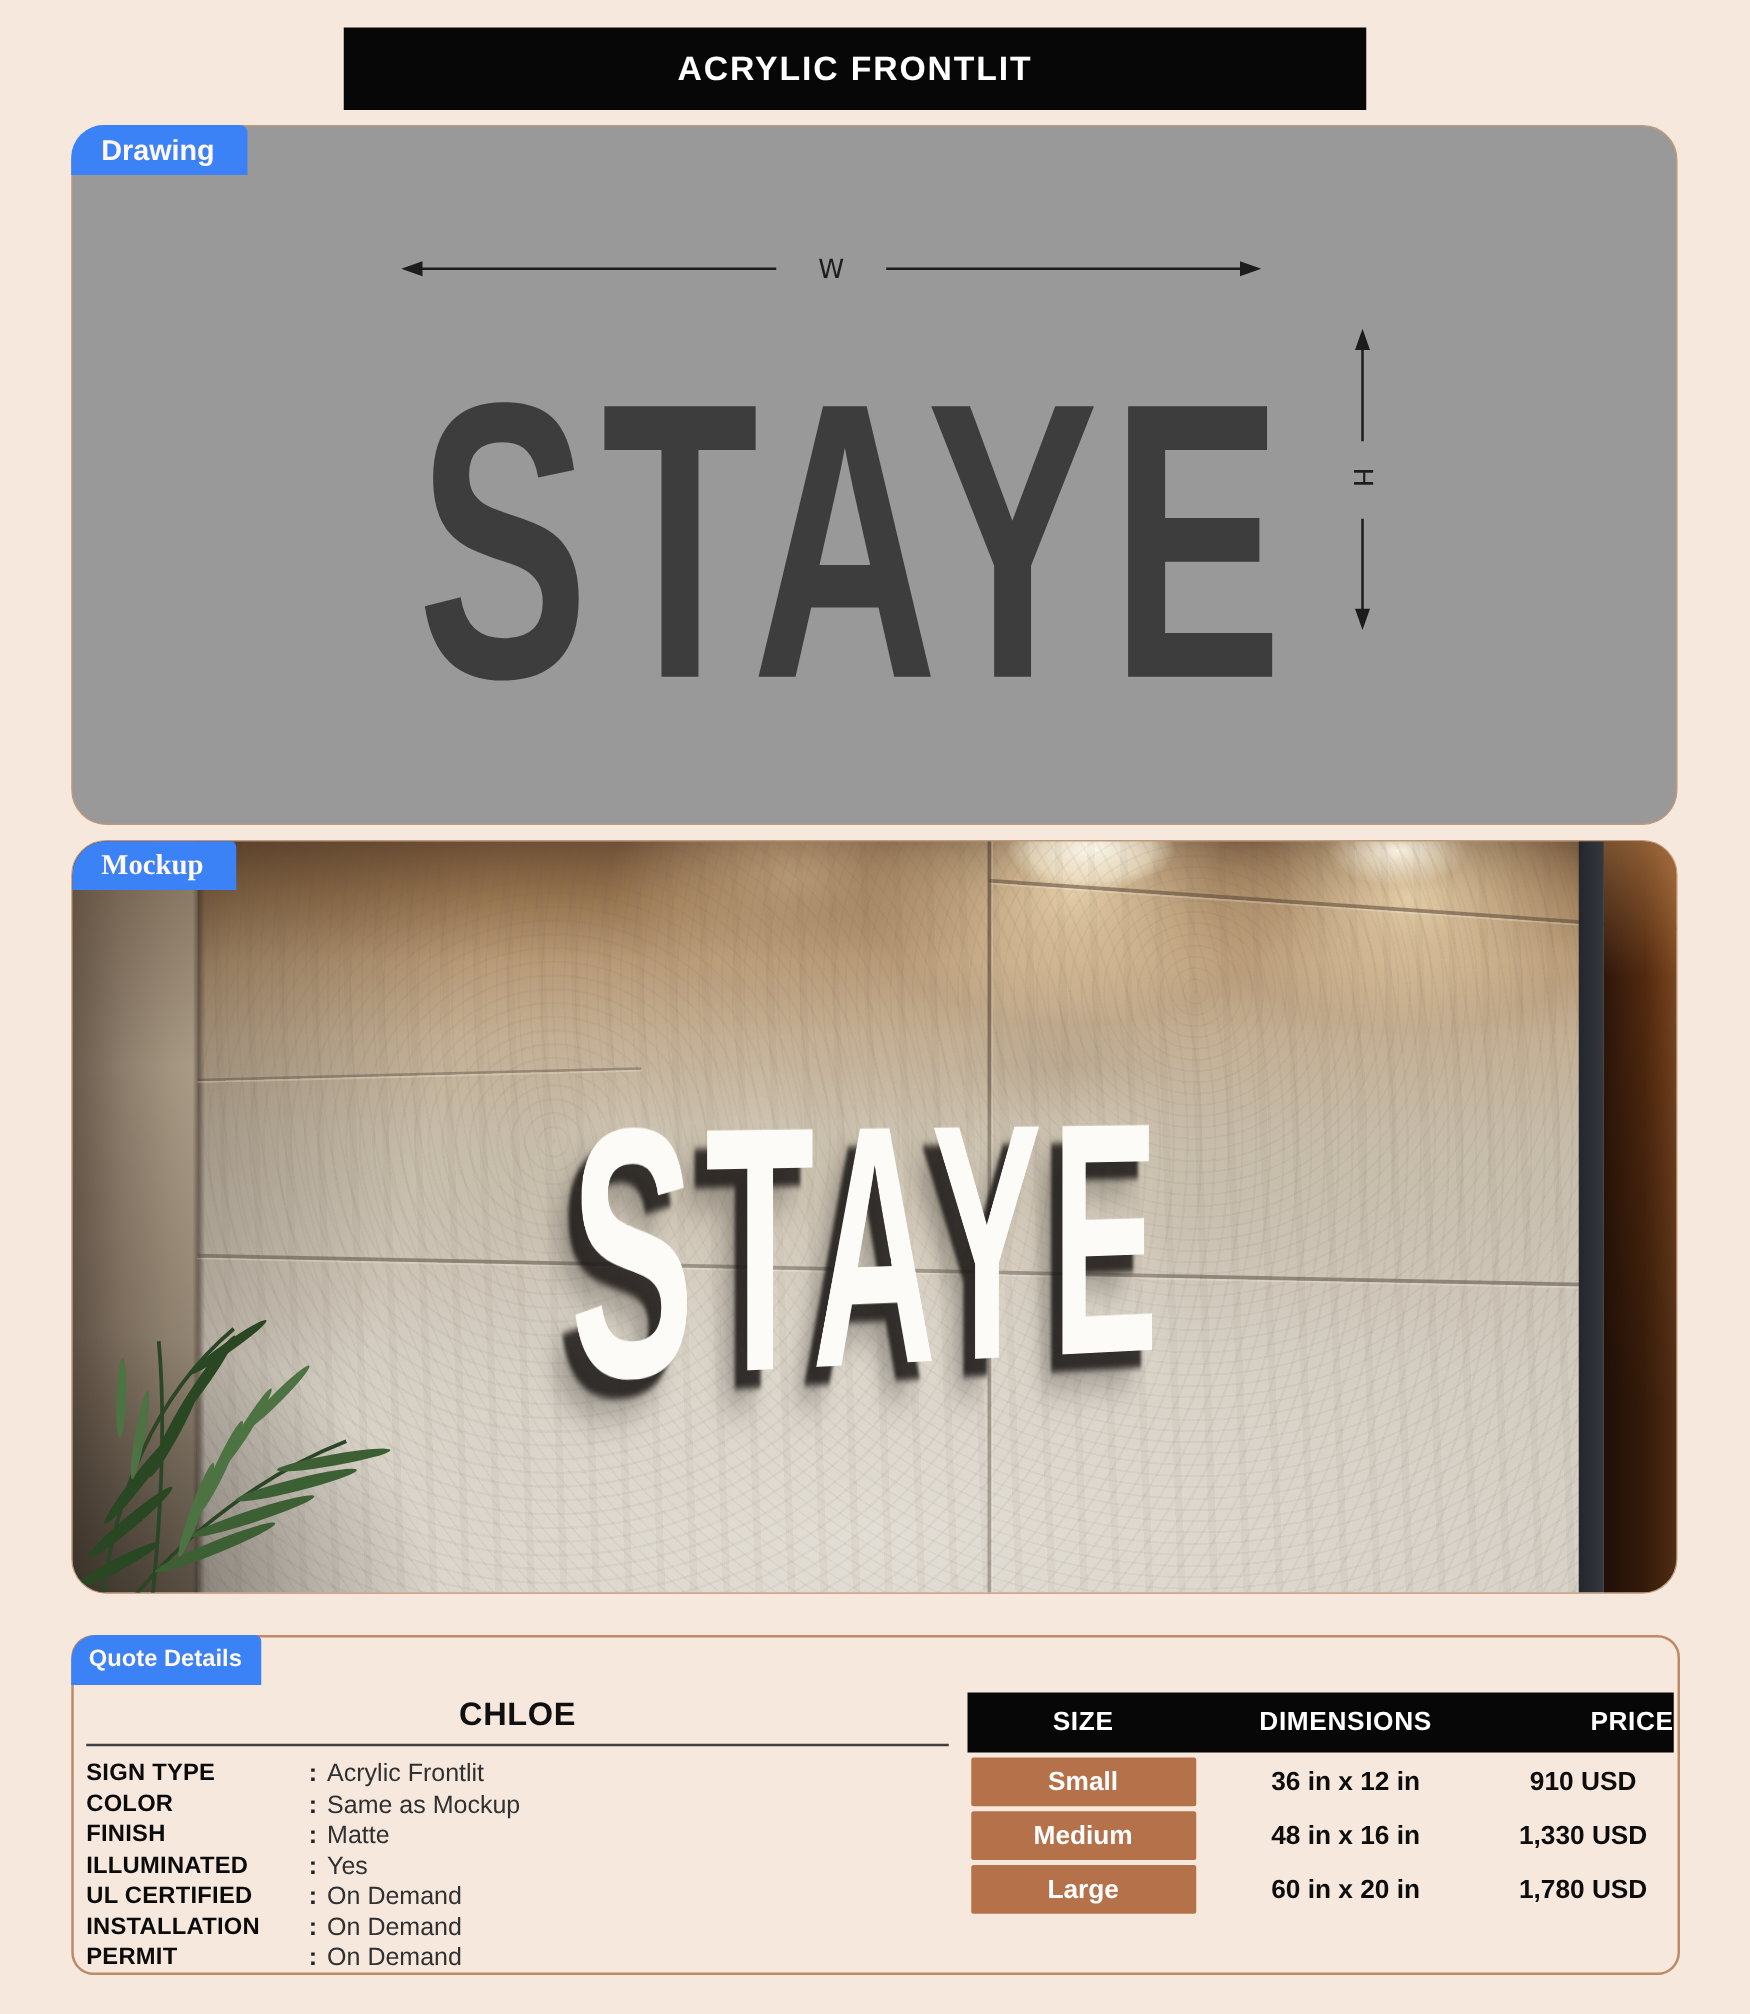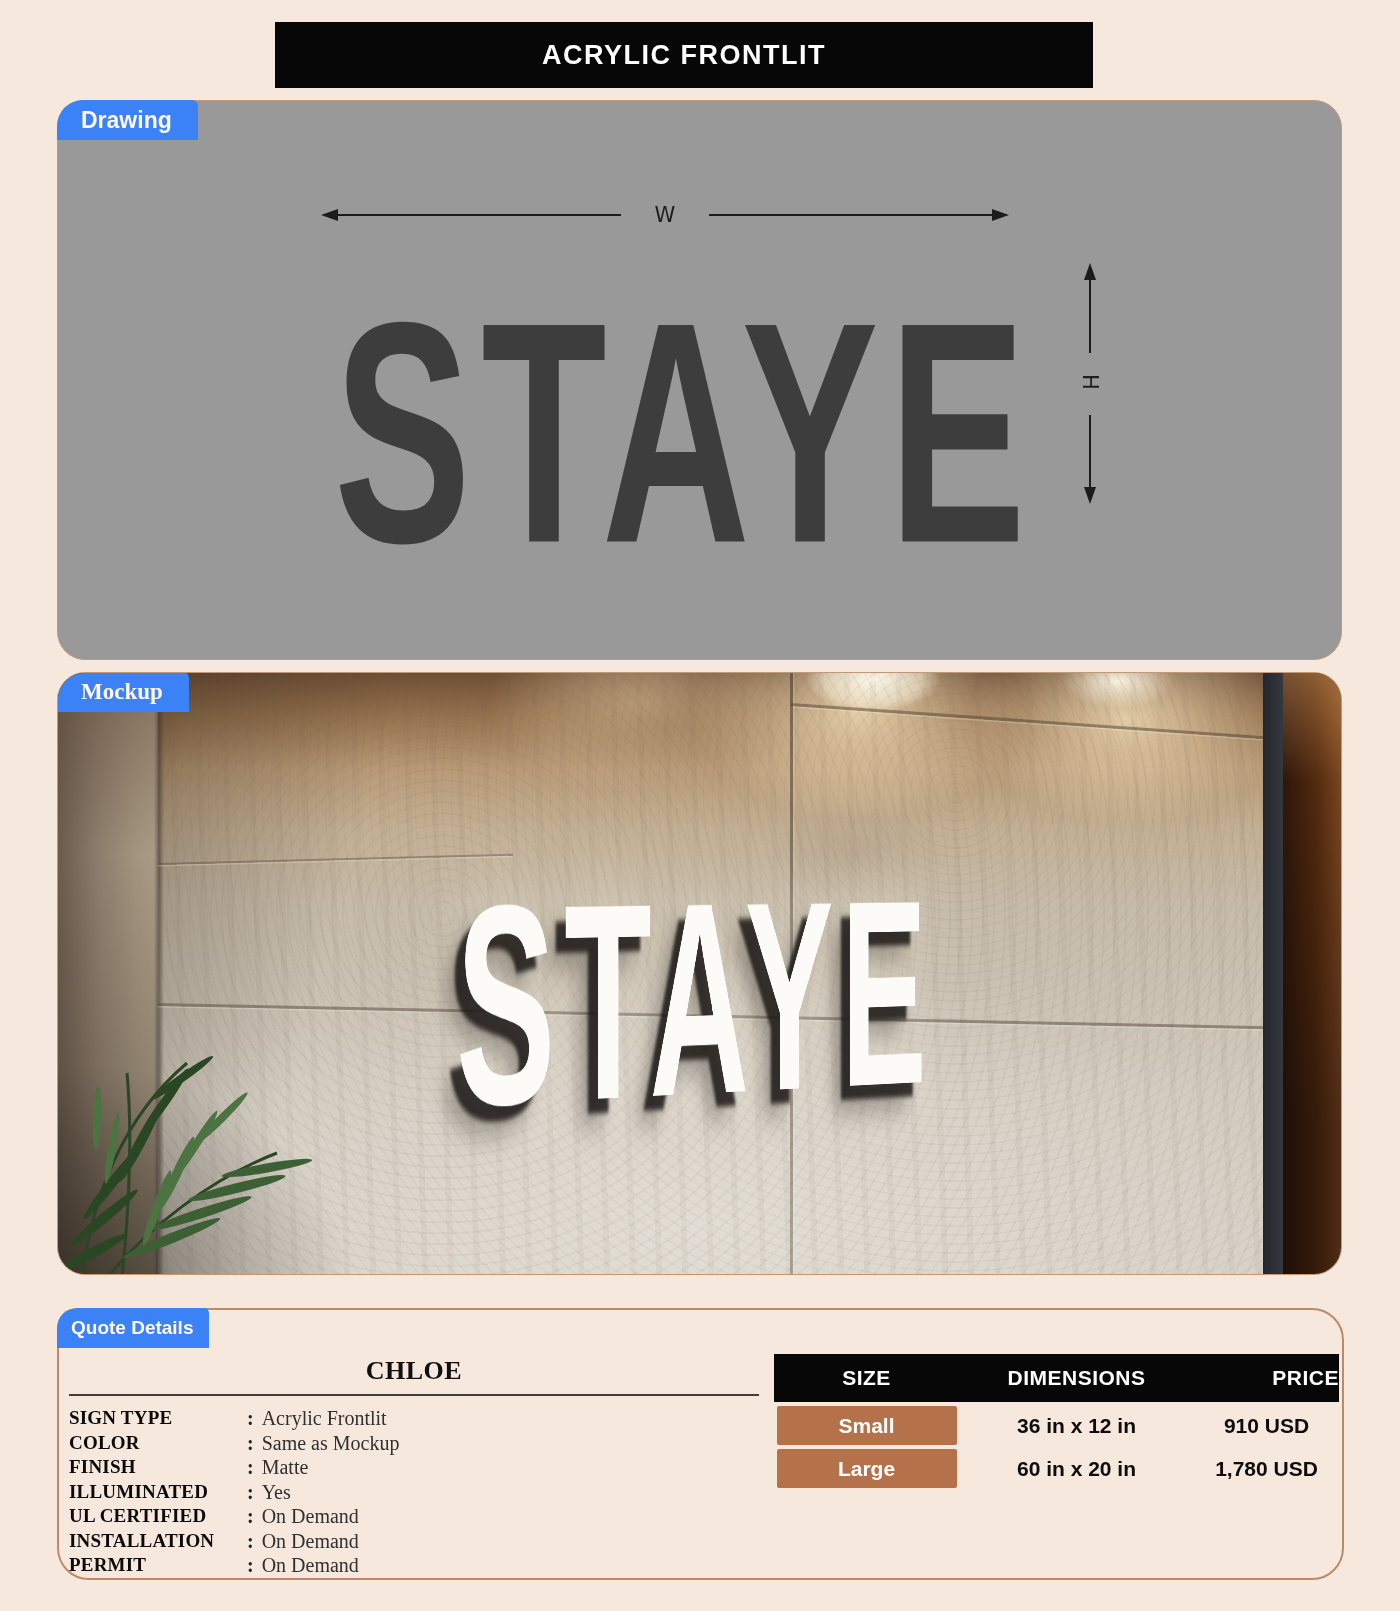--- a/index.html
+++ b/index.html
@@ -103,27 +103,27 @@
     font-weight:bold;font-size:115px;letter-spacing:.06em;
     color:#fcfbf8;
     transform:perspective(1100px) rotateY(12deg) scale(1.35,2.5);
     transform-origin:left top;
     text-shadow:-8px 6px 2px rgba(28,25,22,.85), -14px 11px 12px rgba(28,25,22,.35), 0 0 35px rgba(255,250,235,.45);
   }
   .plant{position:absolute;left:-6px;bottom:-4px;z-index:25;}
   
   .quote-panel{
     position:absolute;left:57px;top:1308px;width:1287px;height:272px;
-    border:2px solid #bd8a67;border-radius:32px;box-sizing:border-box;
+    border:2px solid #bd8a67;border-radius:18px;box-sizing:border-box;
   }
   .quote-tag{
     height:40px;font-size:19px;padding:0 16px 0 14px;
     border-radius:20px 5px 0 0;left:-2px;top:-2px;
   }
-  .quote-left{position:absolute;left:10px;top:46px;width:690px;font-family:Liberation Serif, serif;}
+  .quote-left{position:absolute;left:10px;top:46px;width:690px;}
   .quote-name{
     text-align:center;font-size:26px;font-weight:bold;color:#101010;letter-spacing:.5px;
   }
   .quote-rule{border-bottom:2px solid #3f3f3f;margin-top:8px;}
   .specs{margin-top:10px;}
   .spec-row{display:flex;line-height:24.5px;}
   .spec-label{width:178px;font-weight:bold;font-size:19px;color:#0b0b0b;letter-spacing:.2px;}
   .spec-colon{font-weight:bold;font-size:20px;color:#222;margin-right:8px;}
   .spec-value{font-size:20px;color:#303030;}
   .price-table{position:absolute;left:715px;top:44px;width:565px;}
@@ -284,18 +284,23 @@
       <span class="pt-h-size">SIZE</span>
       <span class="pt-h-dims">DIMENSIONS</span>
       <span class="pt-h-price">PRICE</span>
     </div>
     <div class="pt-row">
       <div class="size-badge">Small</div>
       <div class="pt-dims">36 in x 12 in</div>
       <div class="pt-price">910 USD</div>
     </div>
     <div class="pt-row">
+      <div class="size-badge">Medium</div>
+      <div class="pt-dims">48 in x 16 in</div>
+      <div class="pt-price">1,330 USD</div>
+    </div>
+    <div class="pt-row">
       <div class="size-badge">Large</div>
       <div class="pt-dims">60 in x 20 in</div>
       <div class="pt-price">1,780 USD</div>
     </div>
   </div>
 </div>
 
 </body></html>

